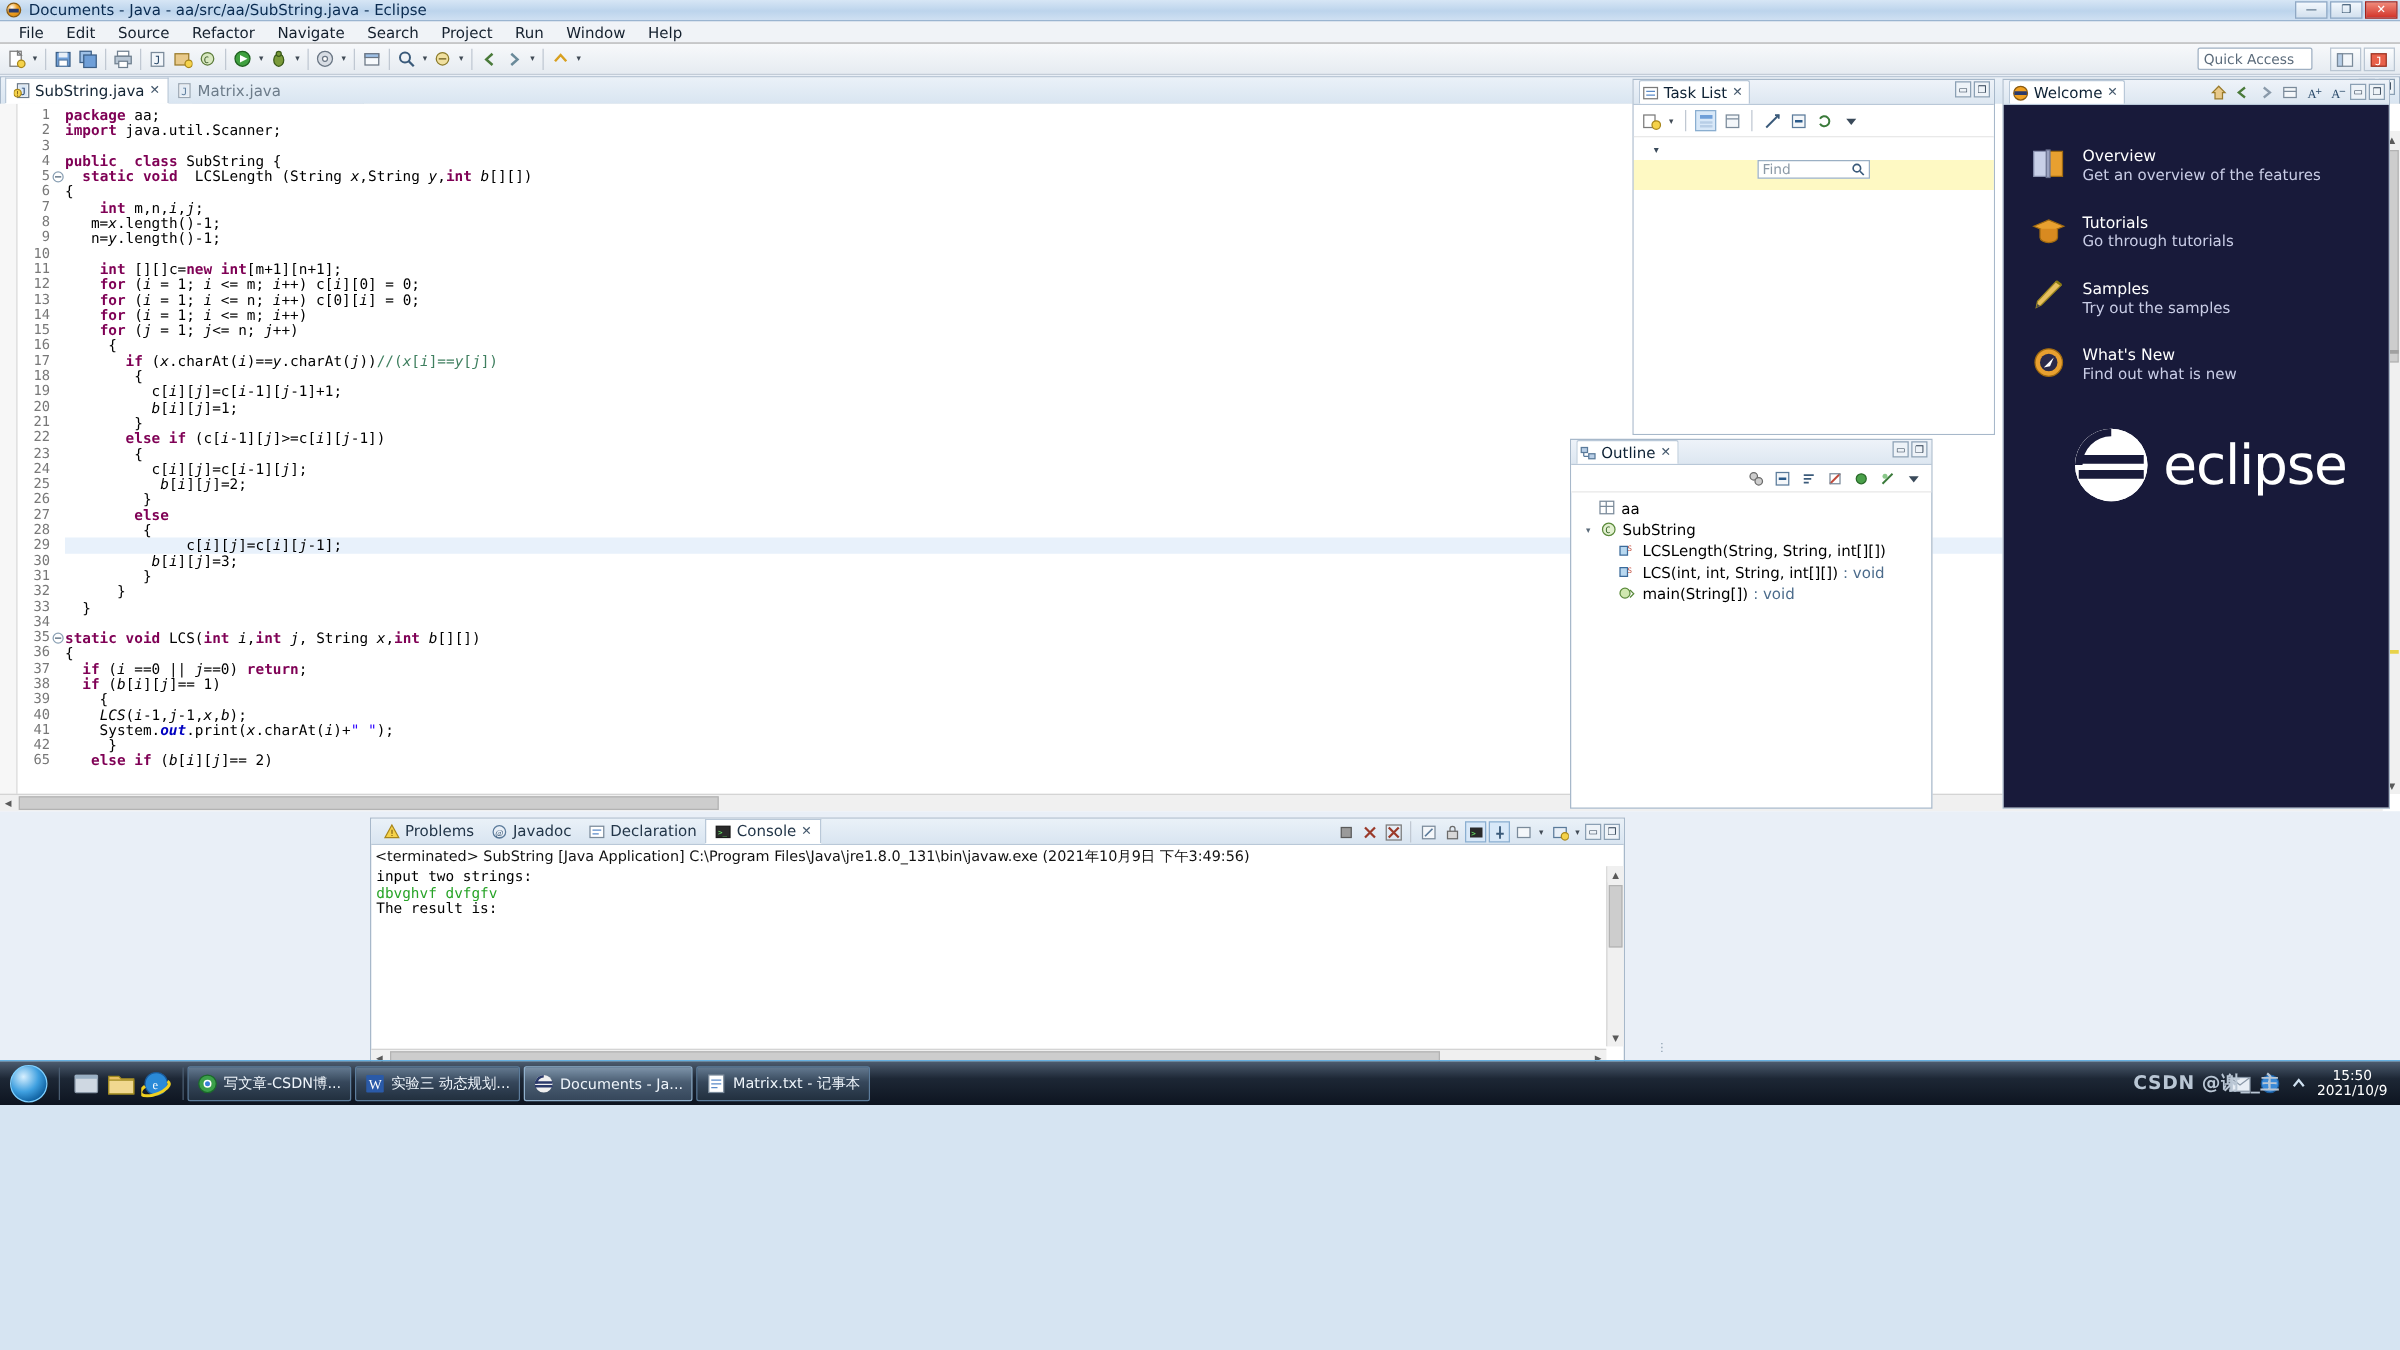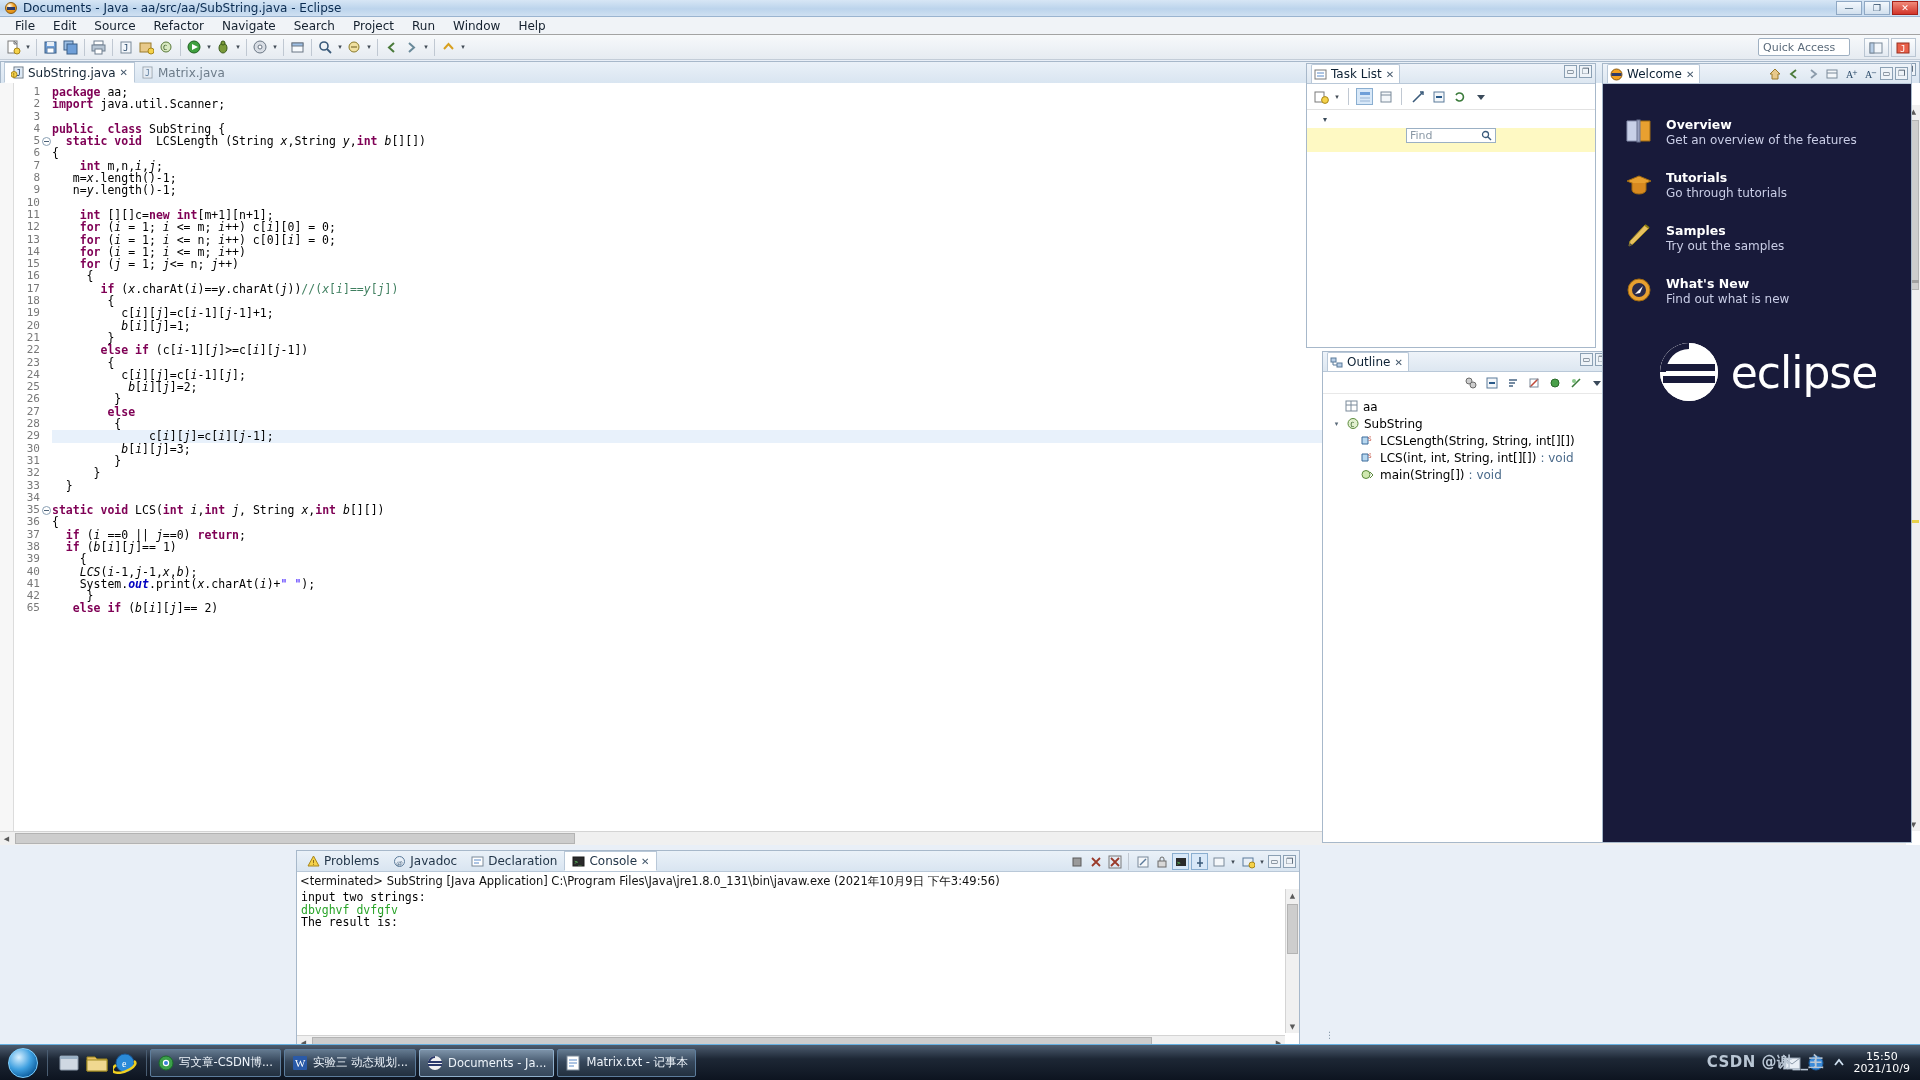--- a/index.html
+++ b/index.html
@@ -4,21 +4,21 @@
 <style>
   * { box-sizing: border-box; margin:0; padding:0; }
   html,body { width:1920px; height:1080px; overflow:hidden; }
   body {
     font-family: "DejaVu Sans", sans-serif;
     font-size: 12px;
     background: #d6e4f2;
     color: #000;
     -webkit-font-smoothing: none;
   }
-  .app { position:relative; width:1920px; height:1080px; background:#e9eff7; }
+  .app { position:relative; width:1920px; height:884px; background:#e9eff7; }
 
   
   .titlebar {
     height:17px; background:linear-gradient(#d7e6f5,#bcd4ec 55%,#cfe0f2);
     border-bottom:1px solid #9ab4d0; display:flex; align-items:center;
     padding-left:5px; position:relative;
   }
   .title-logo { width:12px;height:12px;border-radius:50%;
     background:radial-gradient(circle at 35% 30%, #fff, #f0a020 45%, #d08010);
     border:1px solid #8a5a10; margin-right:6px; position:relative; flex:none;}
@@ -128,35 +128,35 @@
   .tl-caretrow { height:18px; display:flex; align-items:center; justify-content:flex-start;
     padding-left:16px; background:#fff;}
   .tl-findrow { height:24px; display:flex; align-items:center; gap:7px; padding:0 6px; background:#fef9c3;flex-direction:column;}
   .findbox { width:90px; height:17px; border:1px solid #9bb0c4; background:#fff; display:flex;
      align-items:center; padding:0 3px; font-size:11px; color:#8b99a6; justify-content:space-between;}
   .tl-link { font-size:11.5px; color:#14202c; }
   .tl-activate { font-size:11.5px; color:#14202c; }
   .tl-body { background:#fff; position:absolute; left:0; right:0; top:88px; bottom:0; }
 
   
-  #outline { left:1322px; top:290px; width:290px; bottom:2px; }
+  #outline { left:1256px; top:290px; width:290px; bottom:2px; }
   .ot-toolbar { height:22px; background:#fff; border-bottom:1px solid #e8e8e8;
      display:flex; align-items:center; justify-content:flex-end; gap:4px; padding:0 6px; }
   .ot-tree { padding:4px 0 0 4px; font-size:12px; }
   .orow { display:flex; align-items:center; height:17px; gap:4px; white-space:nowrap;}
   .orow .ret { color:#4b6b8b; }
 
   
   #welcome { left:1602px; top:2px; right:8px; bottom:2px; }
   .wel-head { height:20px; background:linear-gradient(#eef3f9,#dde7f1); border-bottom:1px solid #b9c8d8;
     display:flex; align-items:center; padding-left:4px; position:relative;}
   .wel-body { position:absolute; left:0; right:0; top:20px; bottom:0; background:#181a3a; overflow:hidden;}
   .wel-item { display:flex; align-items:flex-start; gap:13px; padding:11px 0 11px 22px; }
   .wel-ico { width:28px;height:28px; flex:none; display:flex;align-items:center;justify-content:center;}
-  .wel-t1 { color:#fff; font-size:12.5px; font-weight:bold; line-height:15px;}
+  .wel-t1 { color:#fff; font-size:12.5px; font-weight:normal; line-height:15px;}
   .wel-t2 { color:#c9cde6; font-size:12px; line-height:16px;}
   .eclipse-logo { display:flex; align-items:center; justify-content:center; margin-top:22px; gap:10px;margin-left:20px;}
   .el-mark { width:64px; height:64px; position:relative;}
   .el-word { color:#fff; font-size:44px; letter-spacing:-1px; font-family:"DejaVu Sans", sans-serif;}
 
   
   .bottom { position:absolute; left:296px; right:620px; bottom:30px; height:200px;
     background:#fff; border:1px solid #a7b8ca; }
   .btabs { height:21px; background:linear-gradient(#eaf1f8,#d9e5f1); border-bottom:1px solid #b9c8d8;
     display:flex; align-items:flex-end; padding-left:3px; position:relative;}

